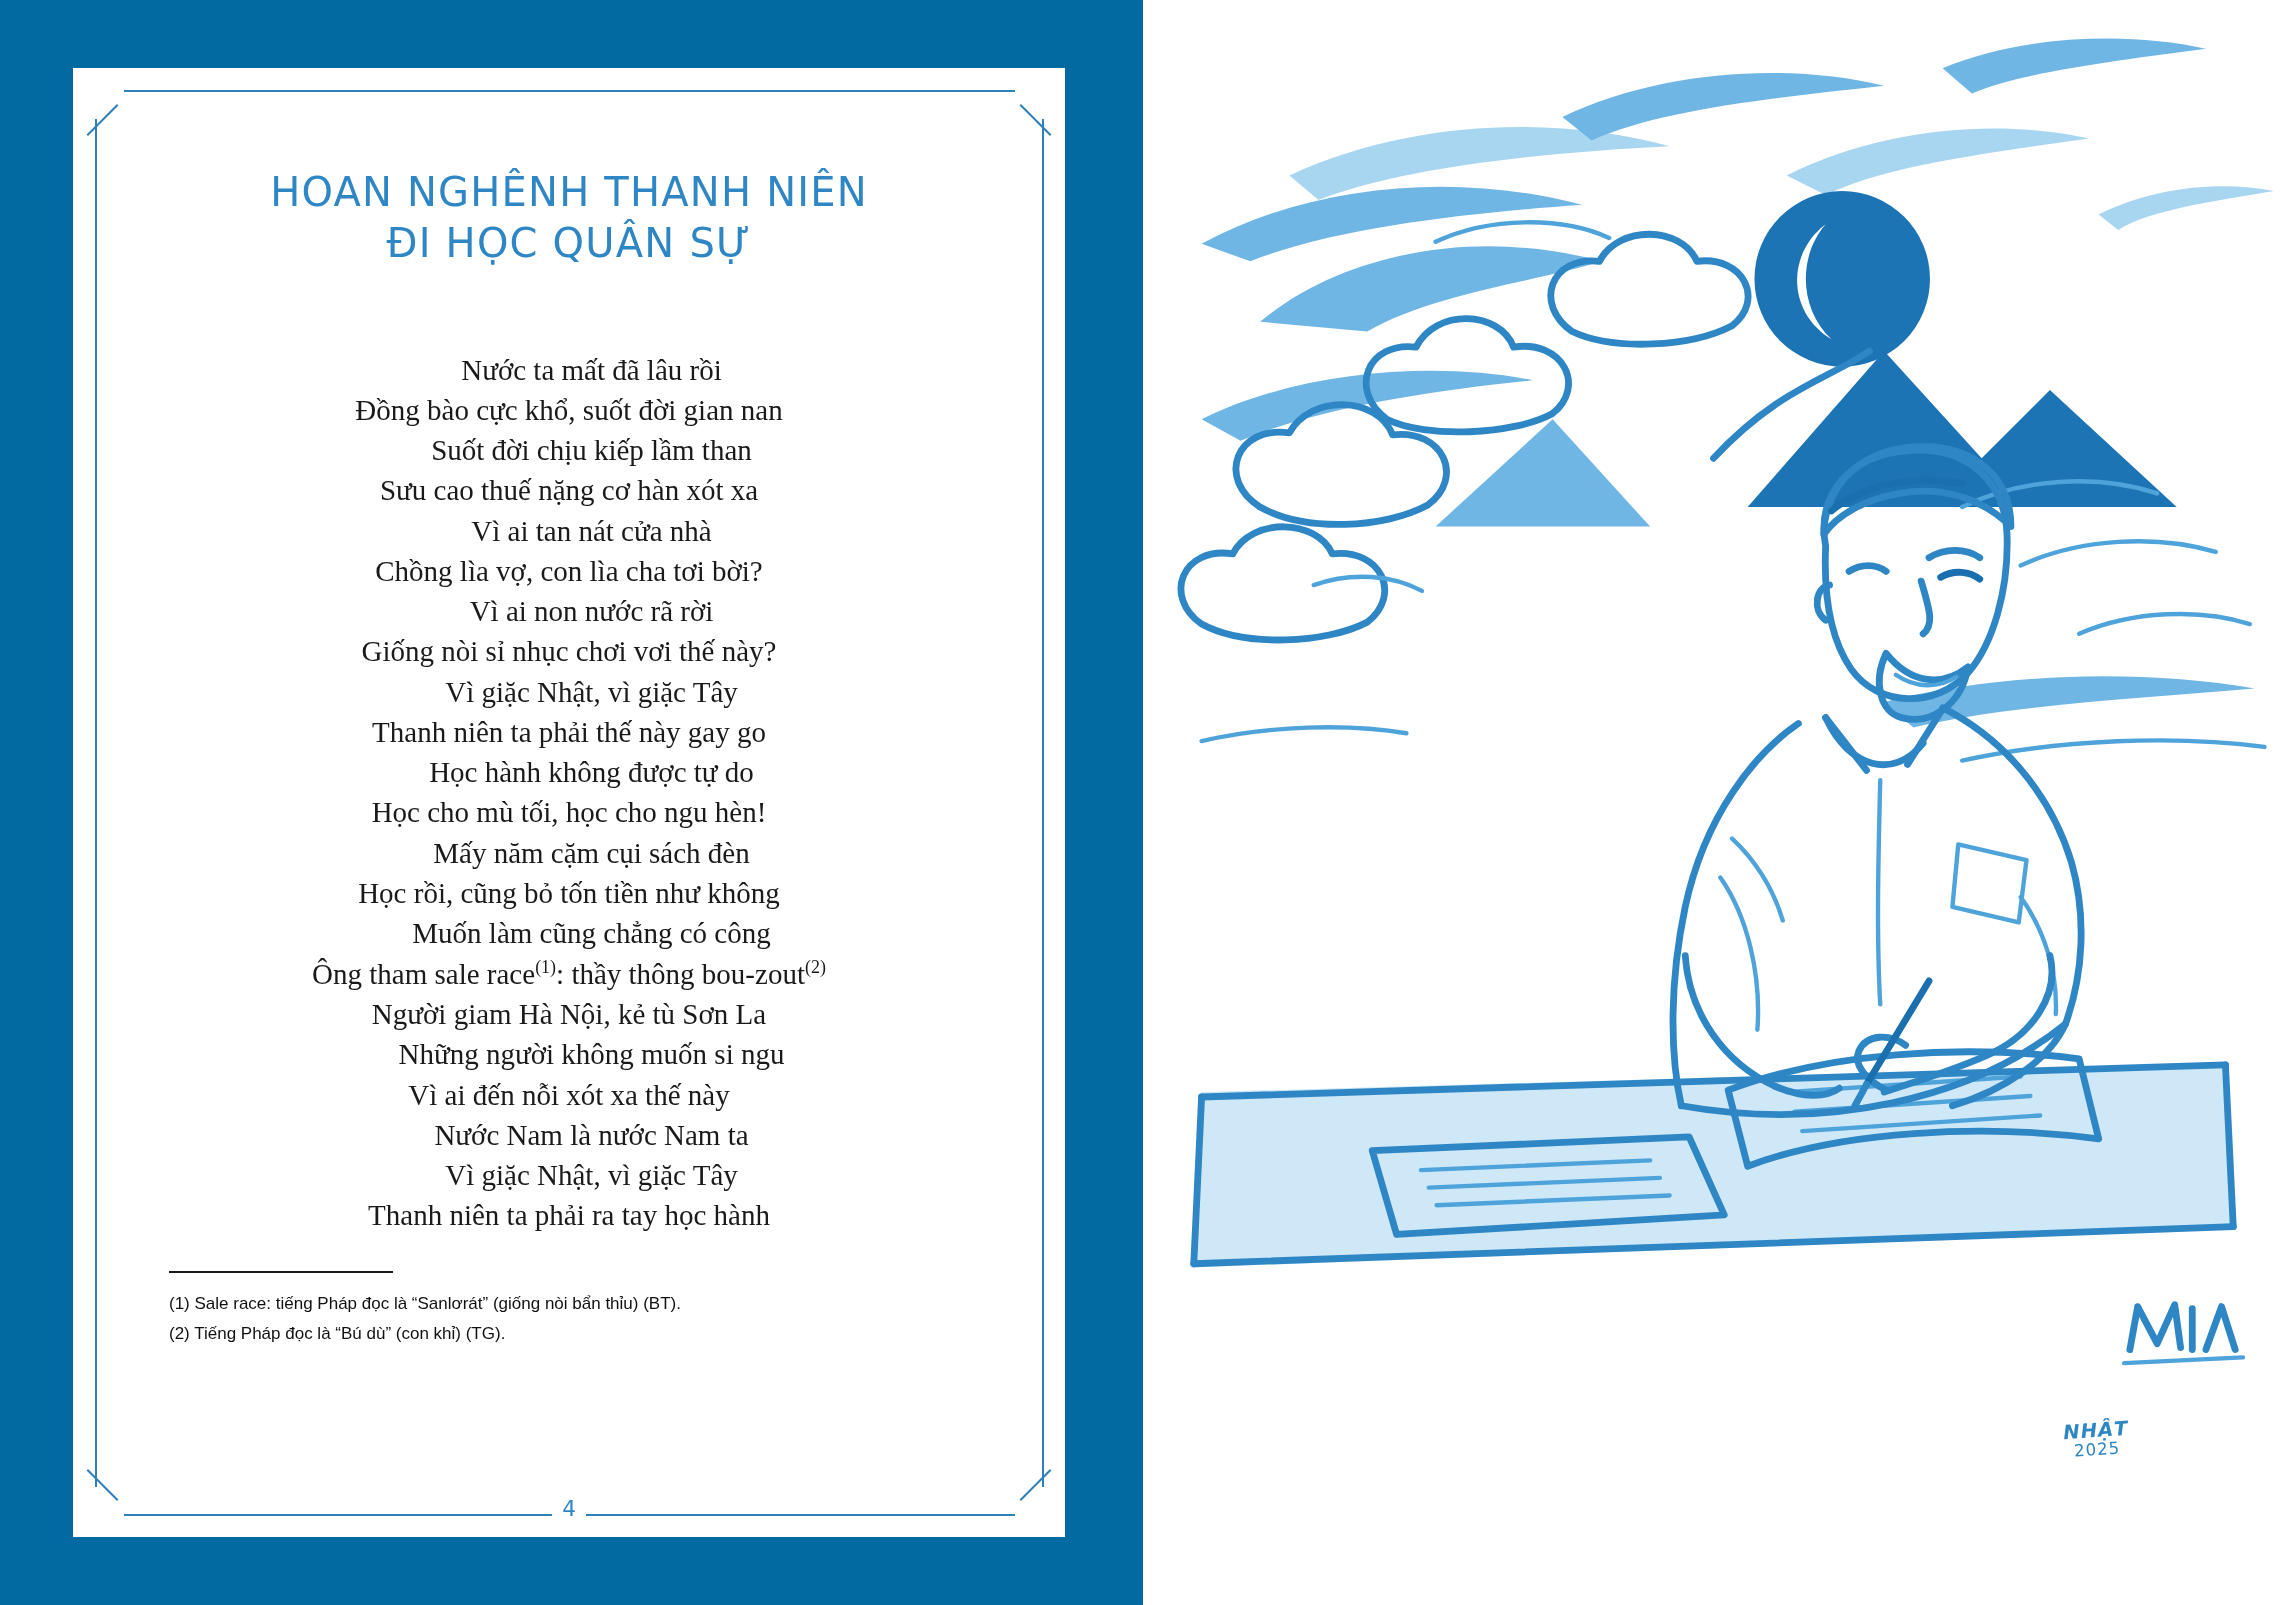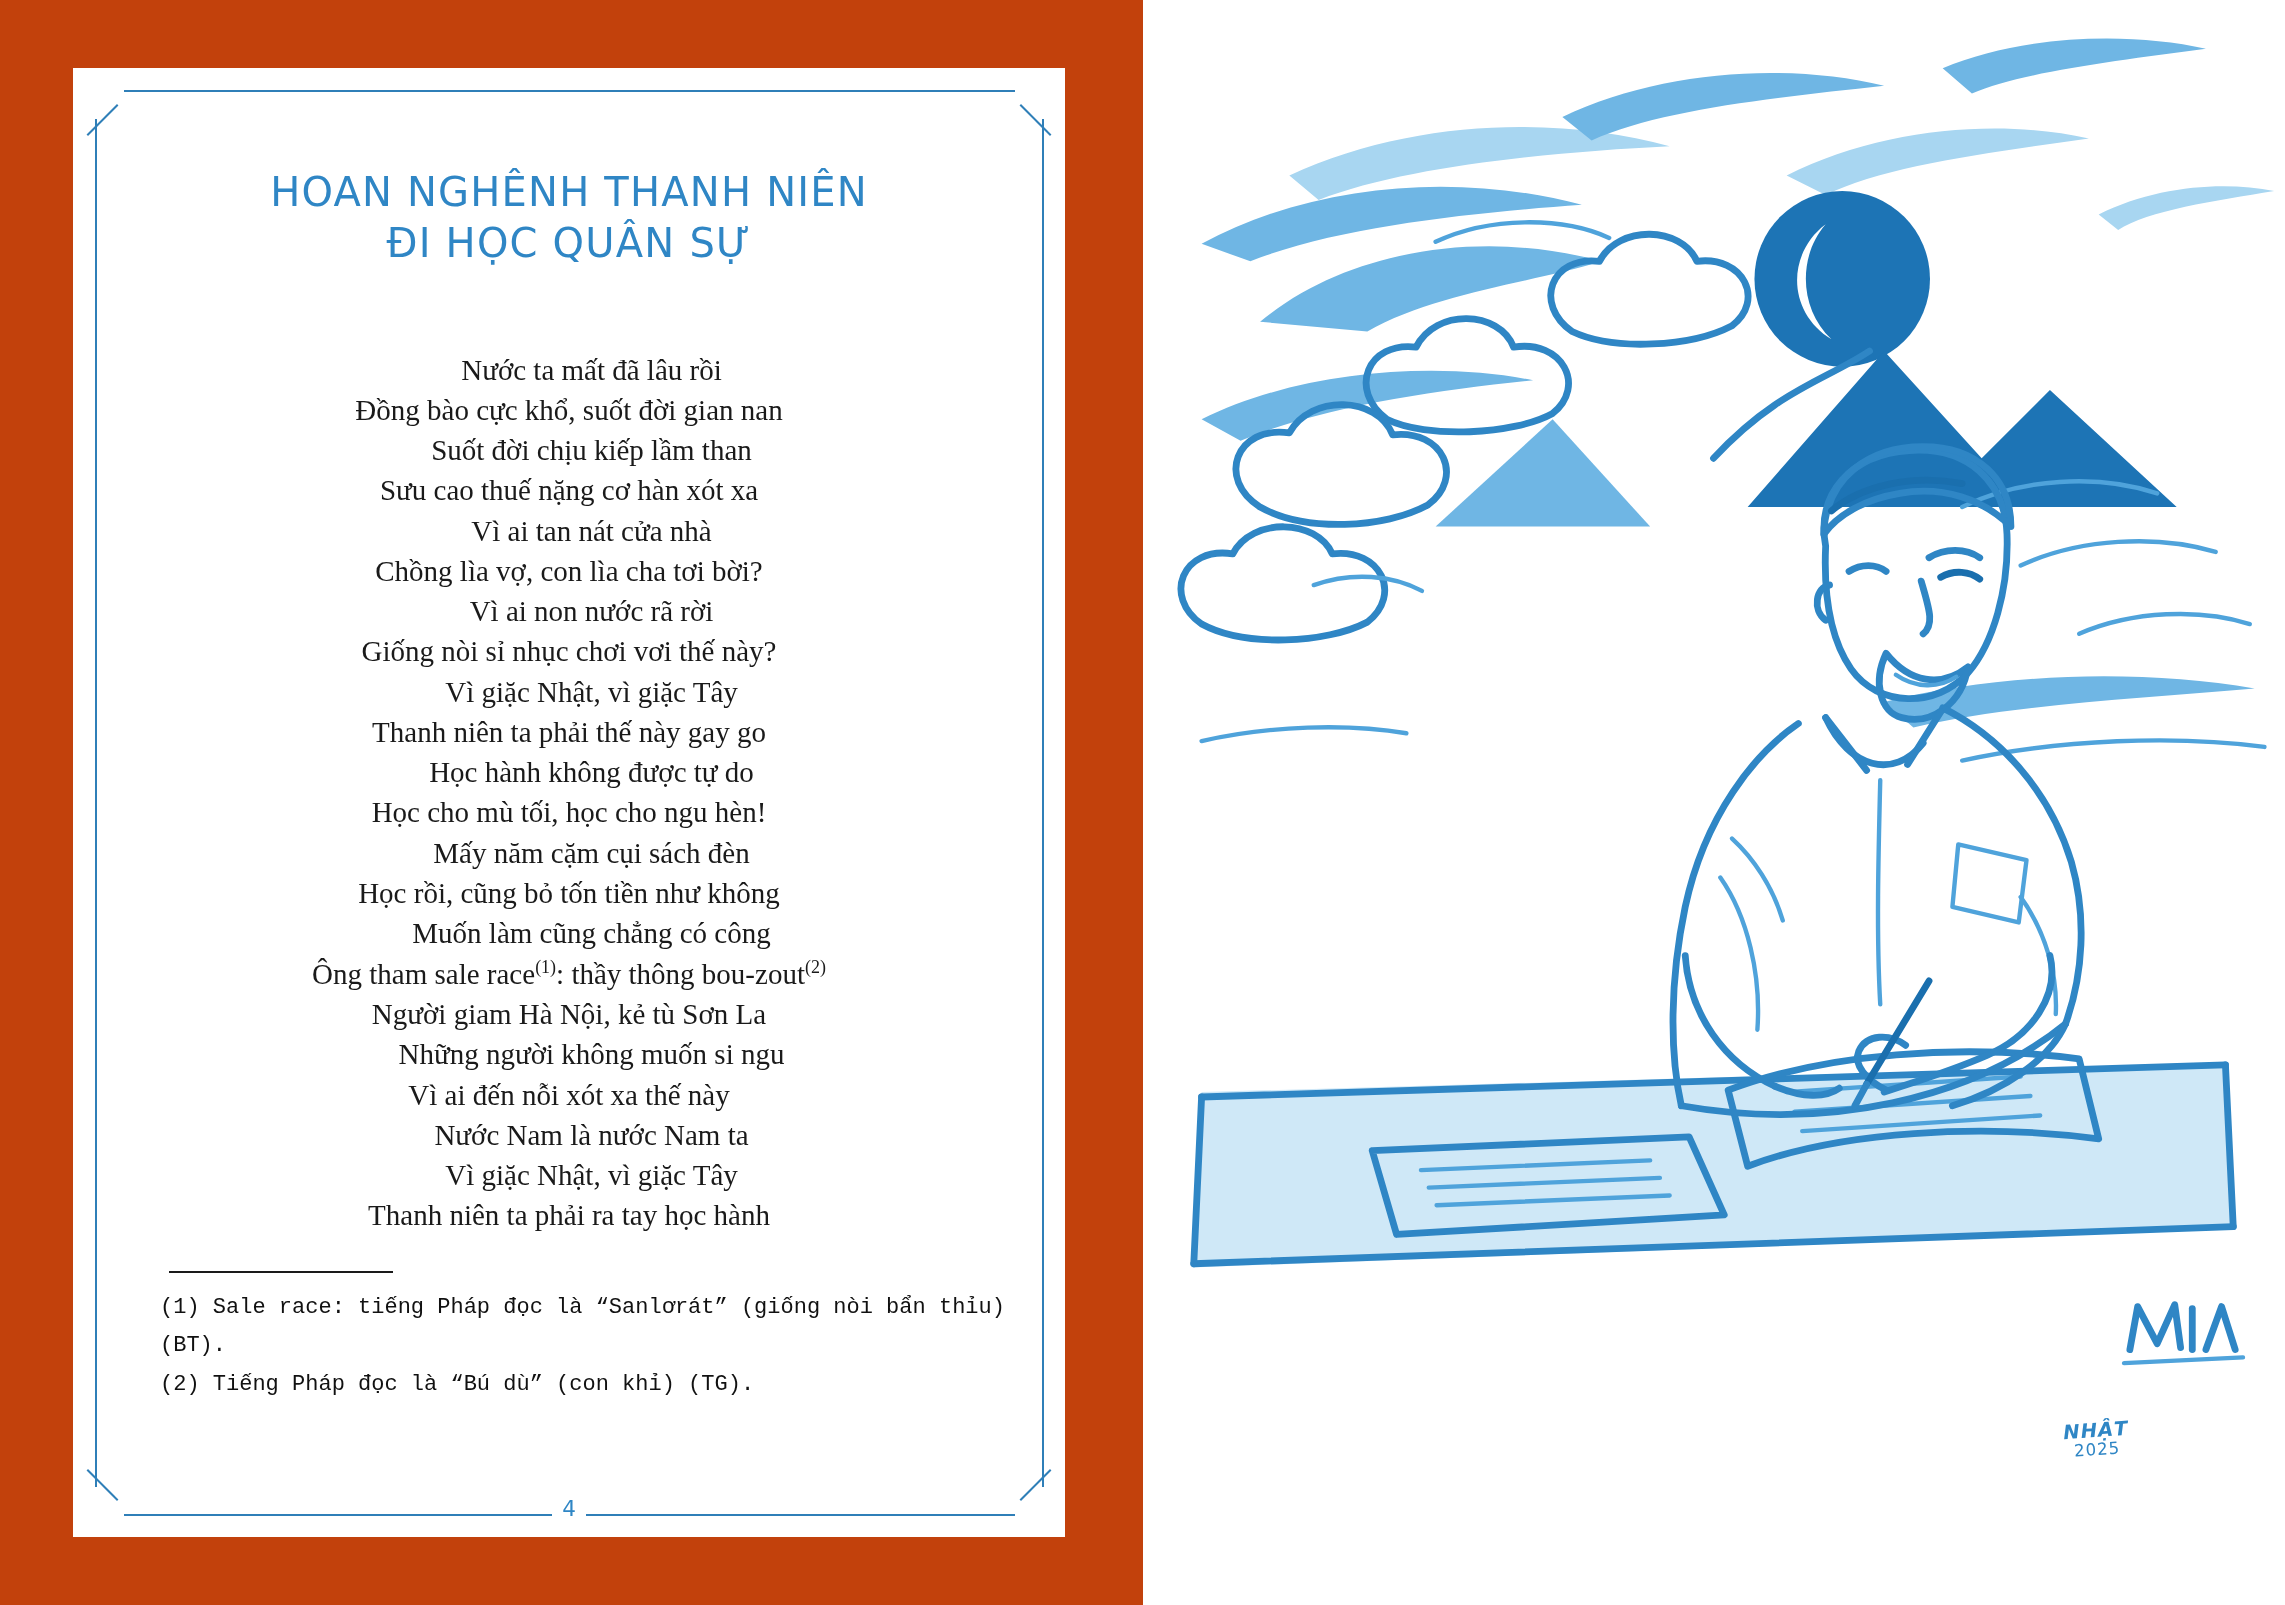--- a/index.html
+++ b/index.html
@@ -18,21 +18,21 @@
     display: flex;
     width: 2285px;
     height: 1605px;
   }
 
   
   .page-left {
     position: relative;
     width: 1143px;
     height: 1605px;
-    background: #c2410c;
+    background: #0369a1;
     padding: 68px 78px 68px 73px;
   }
   .paper {
     position: relative;
     width: 100%;
     height: 100%;
     background: #ffffff;
     padding: 39px 51px 29px 51px;
   }
   .paper-frame {
@@ -95,23 +95,23 @@
   .poem-line.indent { text-align: center; padding-left: 45px; }
   sup { font-size: 0.62em; vertical-align: super; }
 
   .footnote-rule {
     width: 224px;
     height: 2px;
     background: #1a1a1a;
     margin: 35px 0 15.6px 45px;
   }
   .footnotes {
-    margin-left: 36px;
-    font-family: Liberation Mono, monospace;
-    font-size: 22px;
+    margin-left: 45px;
+    font-family: Liberation Sans, sans-serif;
+    font-size: 17px;
     line-height: 1.75;
     color: #111;
   }
 
   .page-number {
     position: absolute;
     left: 0;
     right: 0;
     bottom: 15.6px;
     text-align: center;

